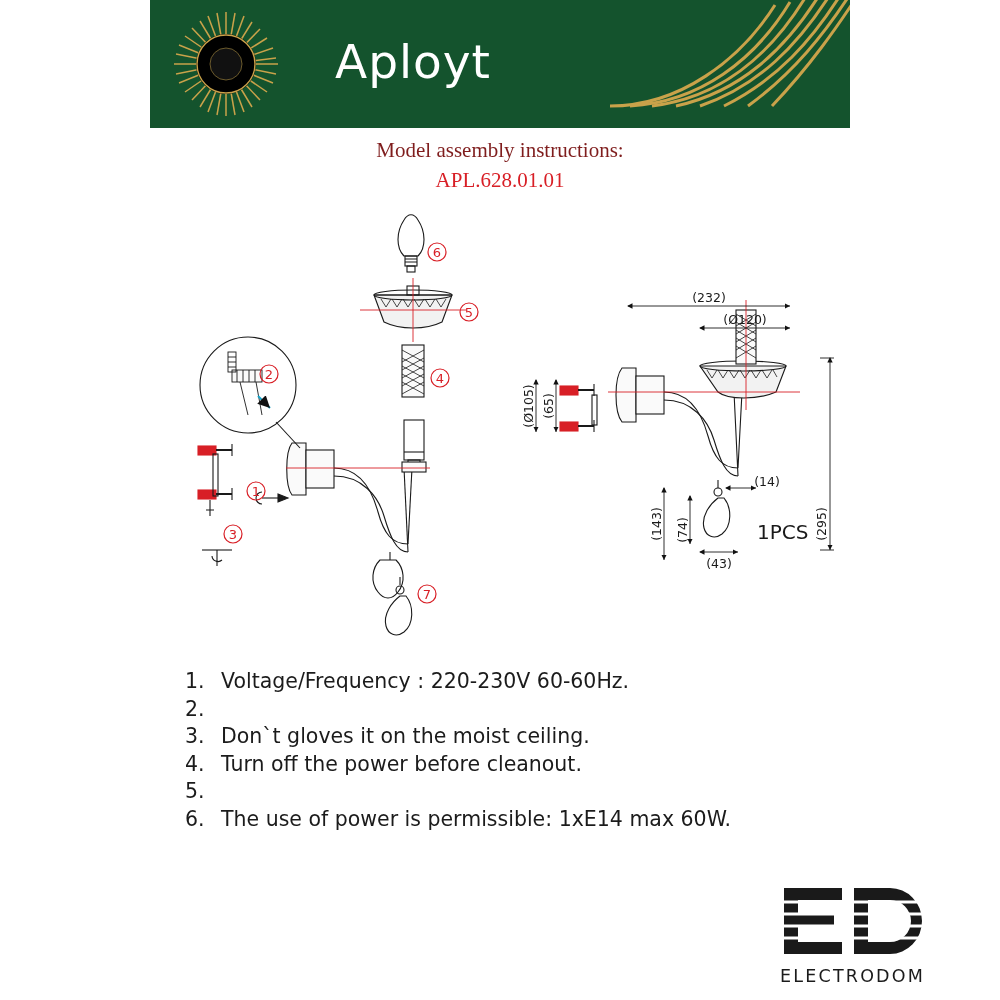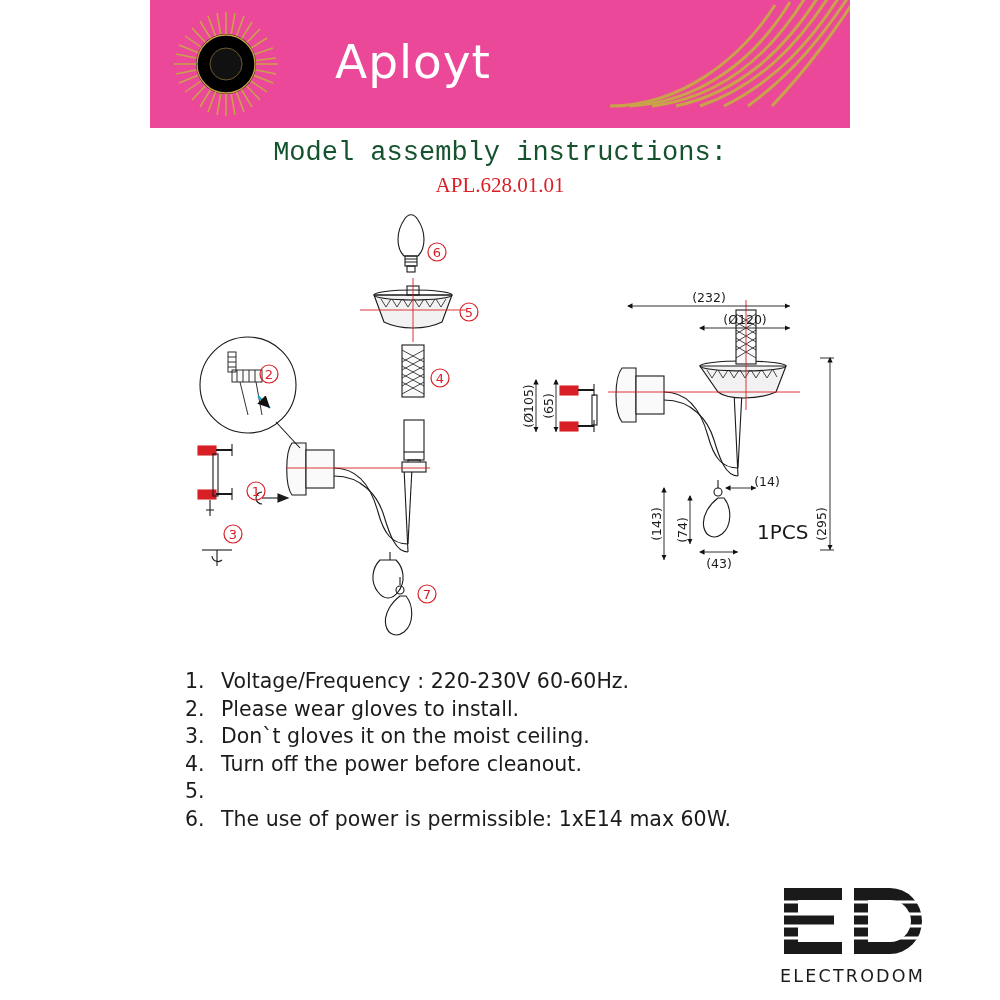--- a/index.html
+++ b/index.html
@@ -16,21 +16,21 @@
     overflow: hidden;
   }
 
   
   .banner {
     position: absolute;
     left: 150px;
     top: 0;
     width: 700px;
     height: 128px;
-    background: #ec4899;
+    background: #14532d;
     overflow: hidden;
   }
   .banner .brand {
     position: absolute;
     left: 185px;
     top: 34px;
     font-size: 47px;
     letter-spacing: 1px;
     color: #ffffff;
     font-family: "DejaVu Sans", sans-serif;
@@ -53,23 +53,23 @@
 
   
   .title-block {
     position: absolute;
     top: 138px;
     left: 0;
     width: 1000px;
     text-align: center;
   }
   .title-line1 {
-    font-size: 27px;
-    color: #14532d;
-    font-family: Liberation Mono, monospace;
+    font-size: 21px;
+    color: #7f1d1d;
+    font-family: Liberation Serif, serif;
   }
   .title-line2 {
     font-size: 21px;
     color: #d81f26;
     margin-top: 5px;
     font-family: Liberation Serif, serif;
   }
 
   
   .diagram {
@@ -388,21 +388,20 @@
 </svg>
 </div>
 
 <div class="instructions">
   <div class="row">
     <span class="num">1.</span>
     <span>Voltage/Frequency : 220-230V 60-60Hz.</span>
   </div>
   <div class="row">
     <span class="num">2.</span>
-    <span>Please wear gloves to install.</span>
   </div>
   <div class="row">
     <span class="num">3.</span>
     <span>Don`t gloves it on the moist ceiling.</span>
   </div>
   <div class="row">
     <span class="num">4.</span>
     <span>Turn off the power before cleanout.</span>
   </div>
   <div class="row">

